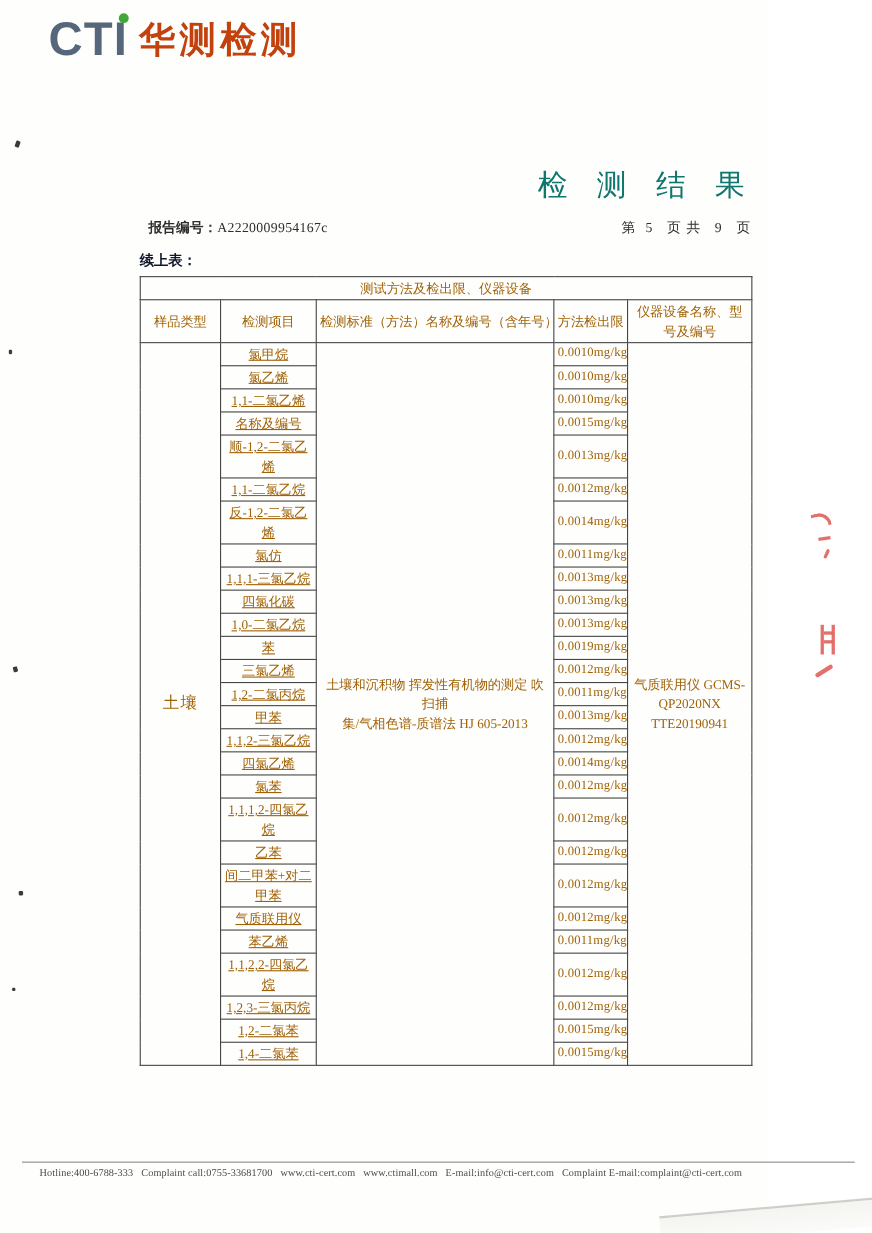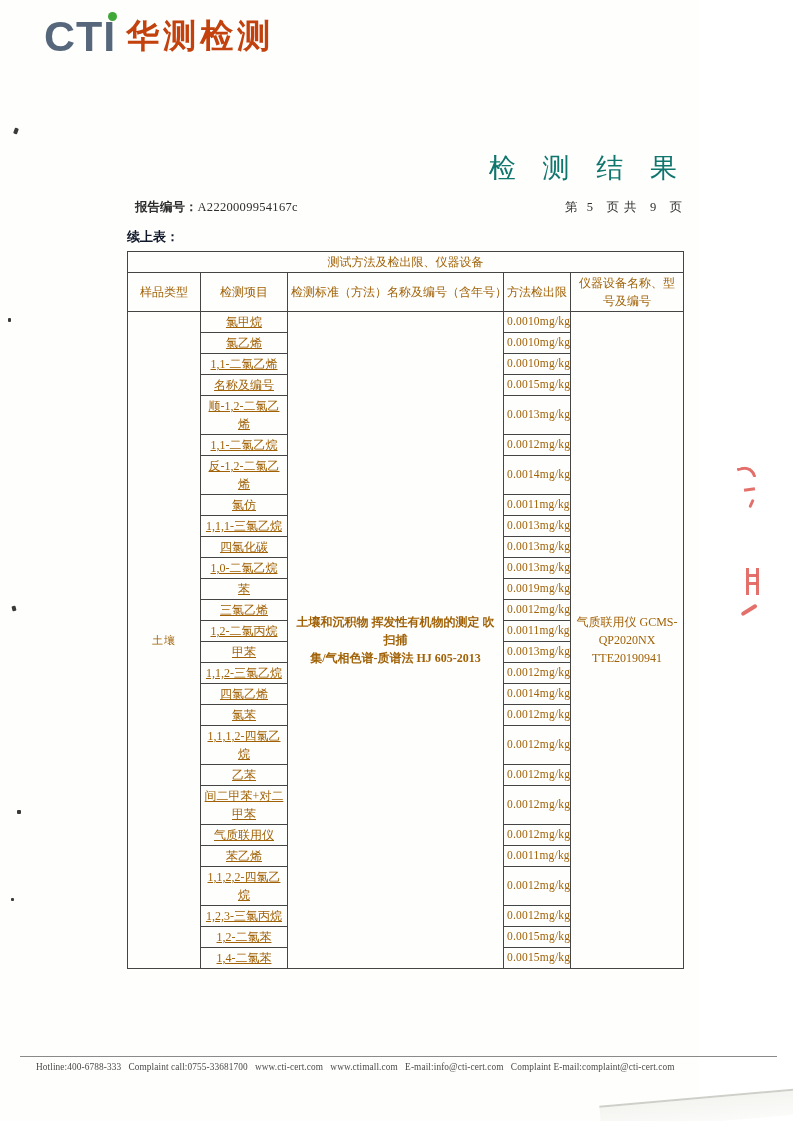--- a/index.html
+++ b/index.html
@@ -24,22 +24,22 @@
   .cont-note { position:absolute; left:127px; top:228px; font-size:13px; font-weight:700; color:#0f172a; }
 
   
   table.results { position:absolute; left:127px; top:251px; width:556px; border-collapse:collapse; table-layout:fixed; font-size:12px; color:#a16207;border-radius:17px; }
   table.results td { border:1px solid #454545; text-align:center; vertical-align:middle; padding:1px 3px; line-height:1.5; }
   td.section-hdr { text-align:left; padding-left:7px; height:20px; font-size:12px; }
   tr.col-hdr td { height:38px; font-size:12px; }
   td.hdr-standard { white-space:nowrap; font-size:11.5px; }
   td.c-item { height:19.7px; line-height:1.55;text-decoration:underline; }
   td.c-limit { height:19.7px; font-size:11.5px; letter-spacing:0.2px;margin-top:44px; }
-  td.c-sample { font-size:11px; letter-spacing:1px; }
-  td.c-method { font-size:12px; line-height:2.0; padding:2px 6px;font-weight:bold; }
+  td.c-sample { font-size:15px; letter-spacing:1px; }
+  td.c-method { font-size:12px; line-height:2.0; padding:2px 6px; }
   td.c-instrument { font-size:12px; line-height:2.2; padding:2px 4px; }
 
   
   .stamp { position:absolute; }
   .stamp div { position:absolute; background:#e0605a; opacity:0.9; }
   .f1-hook { left:0; top:0; width:17px; height:13px; background:transparent !important; border-top:3px solid #e0605a; border-right:3px solid #e0605a; border-top-right-radius:12px; transform:rotate(-14deg); opacity:0.9; }
   .f1-bar  { left:6px; top:22px; width:11px; height:3px; transform:rotate(-8deg); }
   .f1-tick { left:12px; top:33px; width:3px; height:9px; border-radius:2px; transform:rotate(24deg); }
   .f2-v1   { left:0px;  top:0px; width:3px; height:27px; }
   .f2-v2   { left:10px; top:0px; width:3px; height:27px; }

